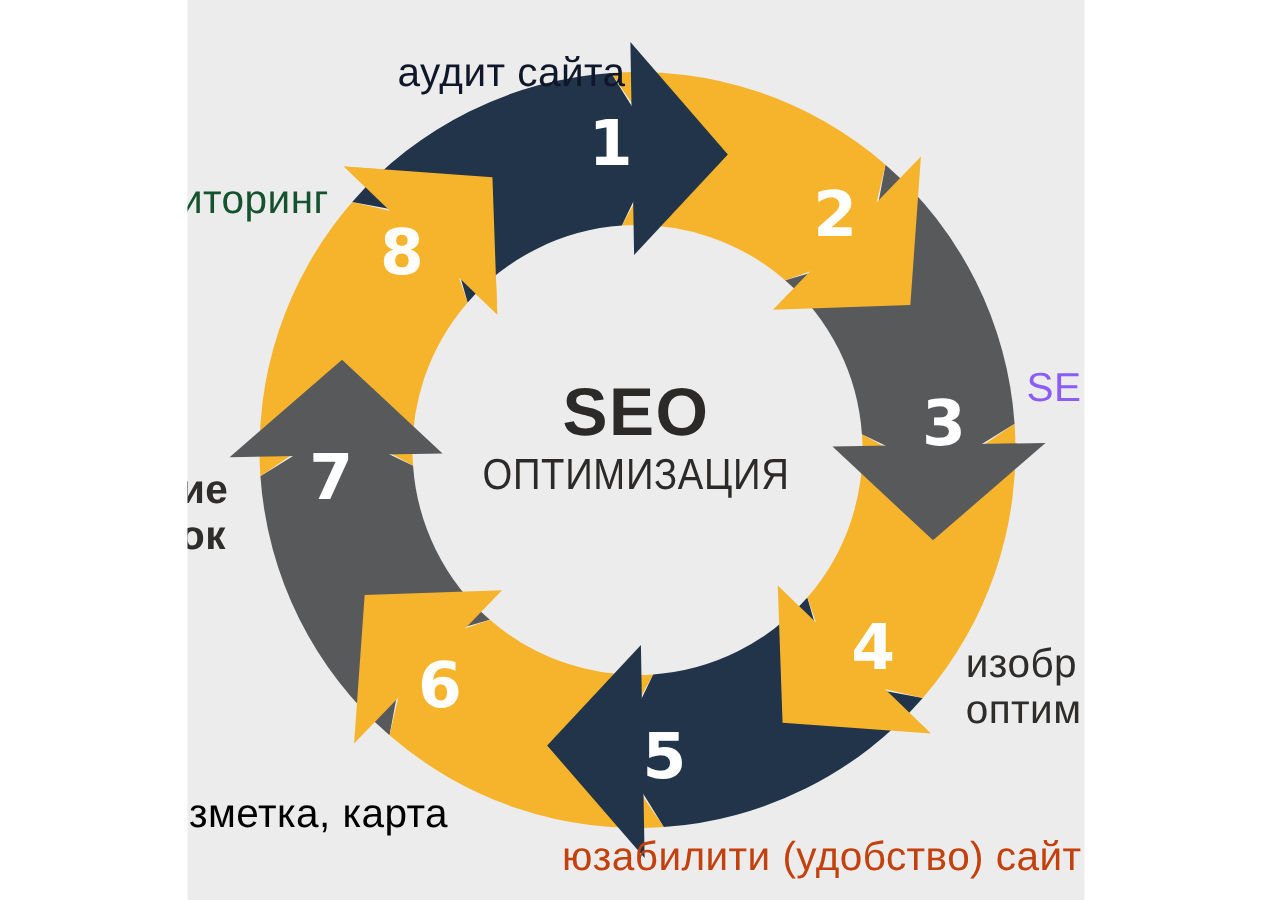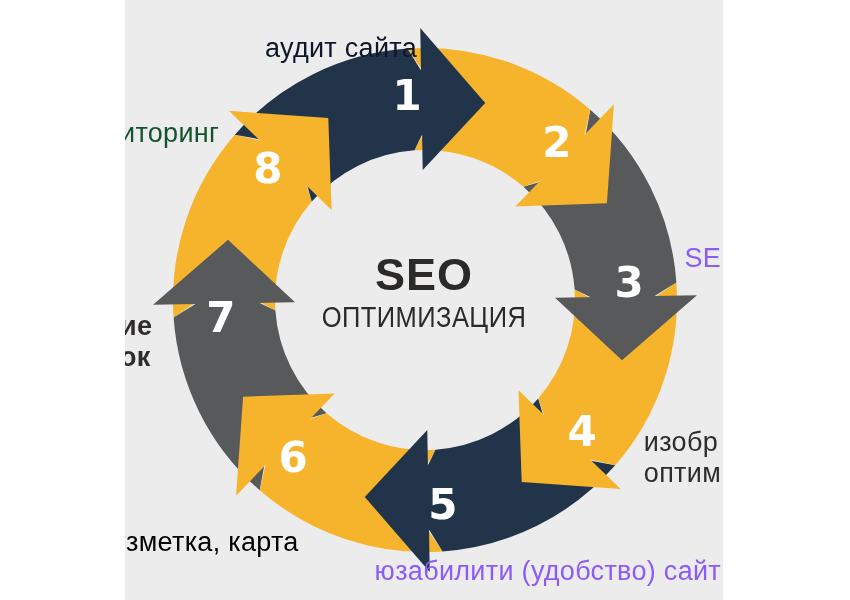--- a/index.html
+++ b/index.html
@@ -80,21 +80,21 @@
   <div class="step-label" style="left: 140px; top: 13px; color: #0f172a; margin-top: 20px;">
         <div>аудит сайта</div>
       </div>
       <div class="step-label" style="right: 2px; top: 243px; color: #8b5cf6;">
         <div>SE</div>
       </div>
       <div class="step-label" style="right: 2px; top: 427px; color: rgb(46, 45, 44);">
         <div>изобр</div>
         <div>оптим</div>
       </div>
-      <div class="step-label" style="right: 2px; top: 556px; color: #8b5cf6; margin-left: 28px;">
+      <div class="step-label" style="right: 2px; top: 556px; color: #c2410c; margin-left: 28px;">
         <div>юзабилити (удобство) сайт</div>
       </div>
       <div class="step-label" style="left: 1px; top: 507px; color: #000000; margin-top: 20px;">
         <div>зметка, карта</div>
       </div>
       <div class="step-label" style="left: -5px; top: 311px; color: rgb(46, 45, 44); font-weight: bold;">
         <div>ие</div>
         <div>ок</div>
       </div>
       <div class="step-label" style="left: -5px; top: 118px; color: #14532d;">

